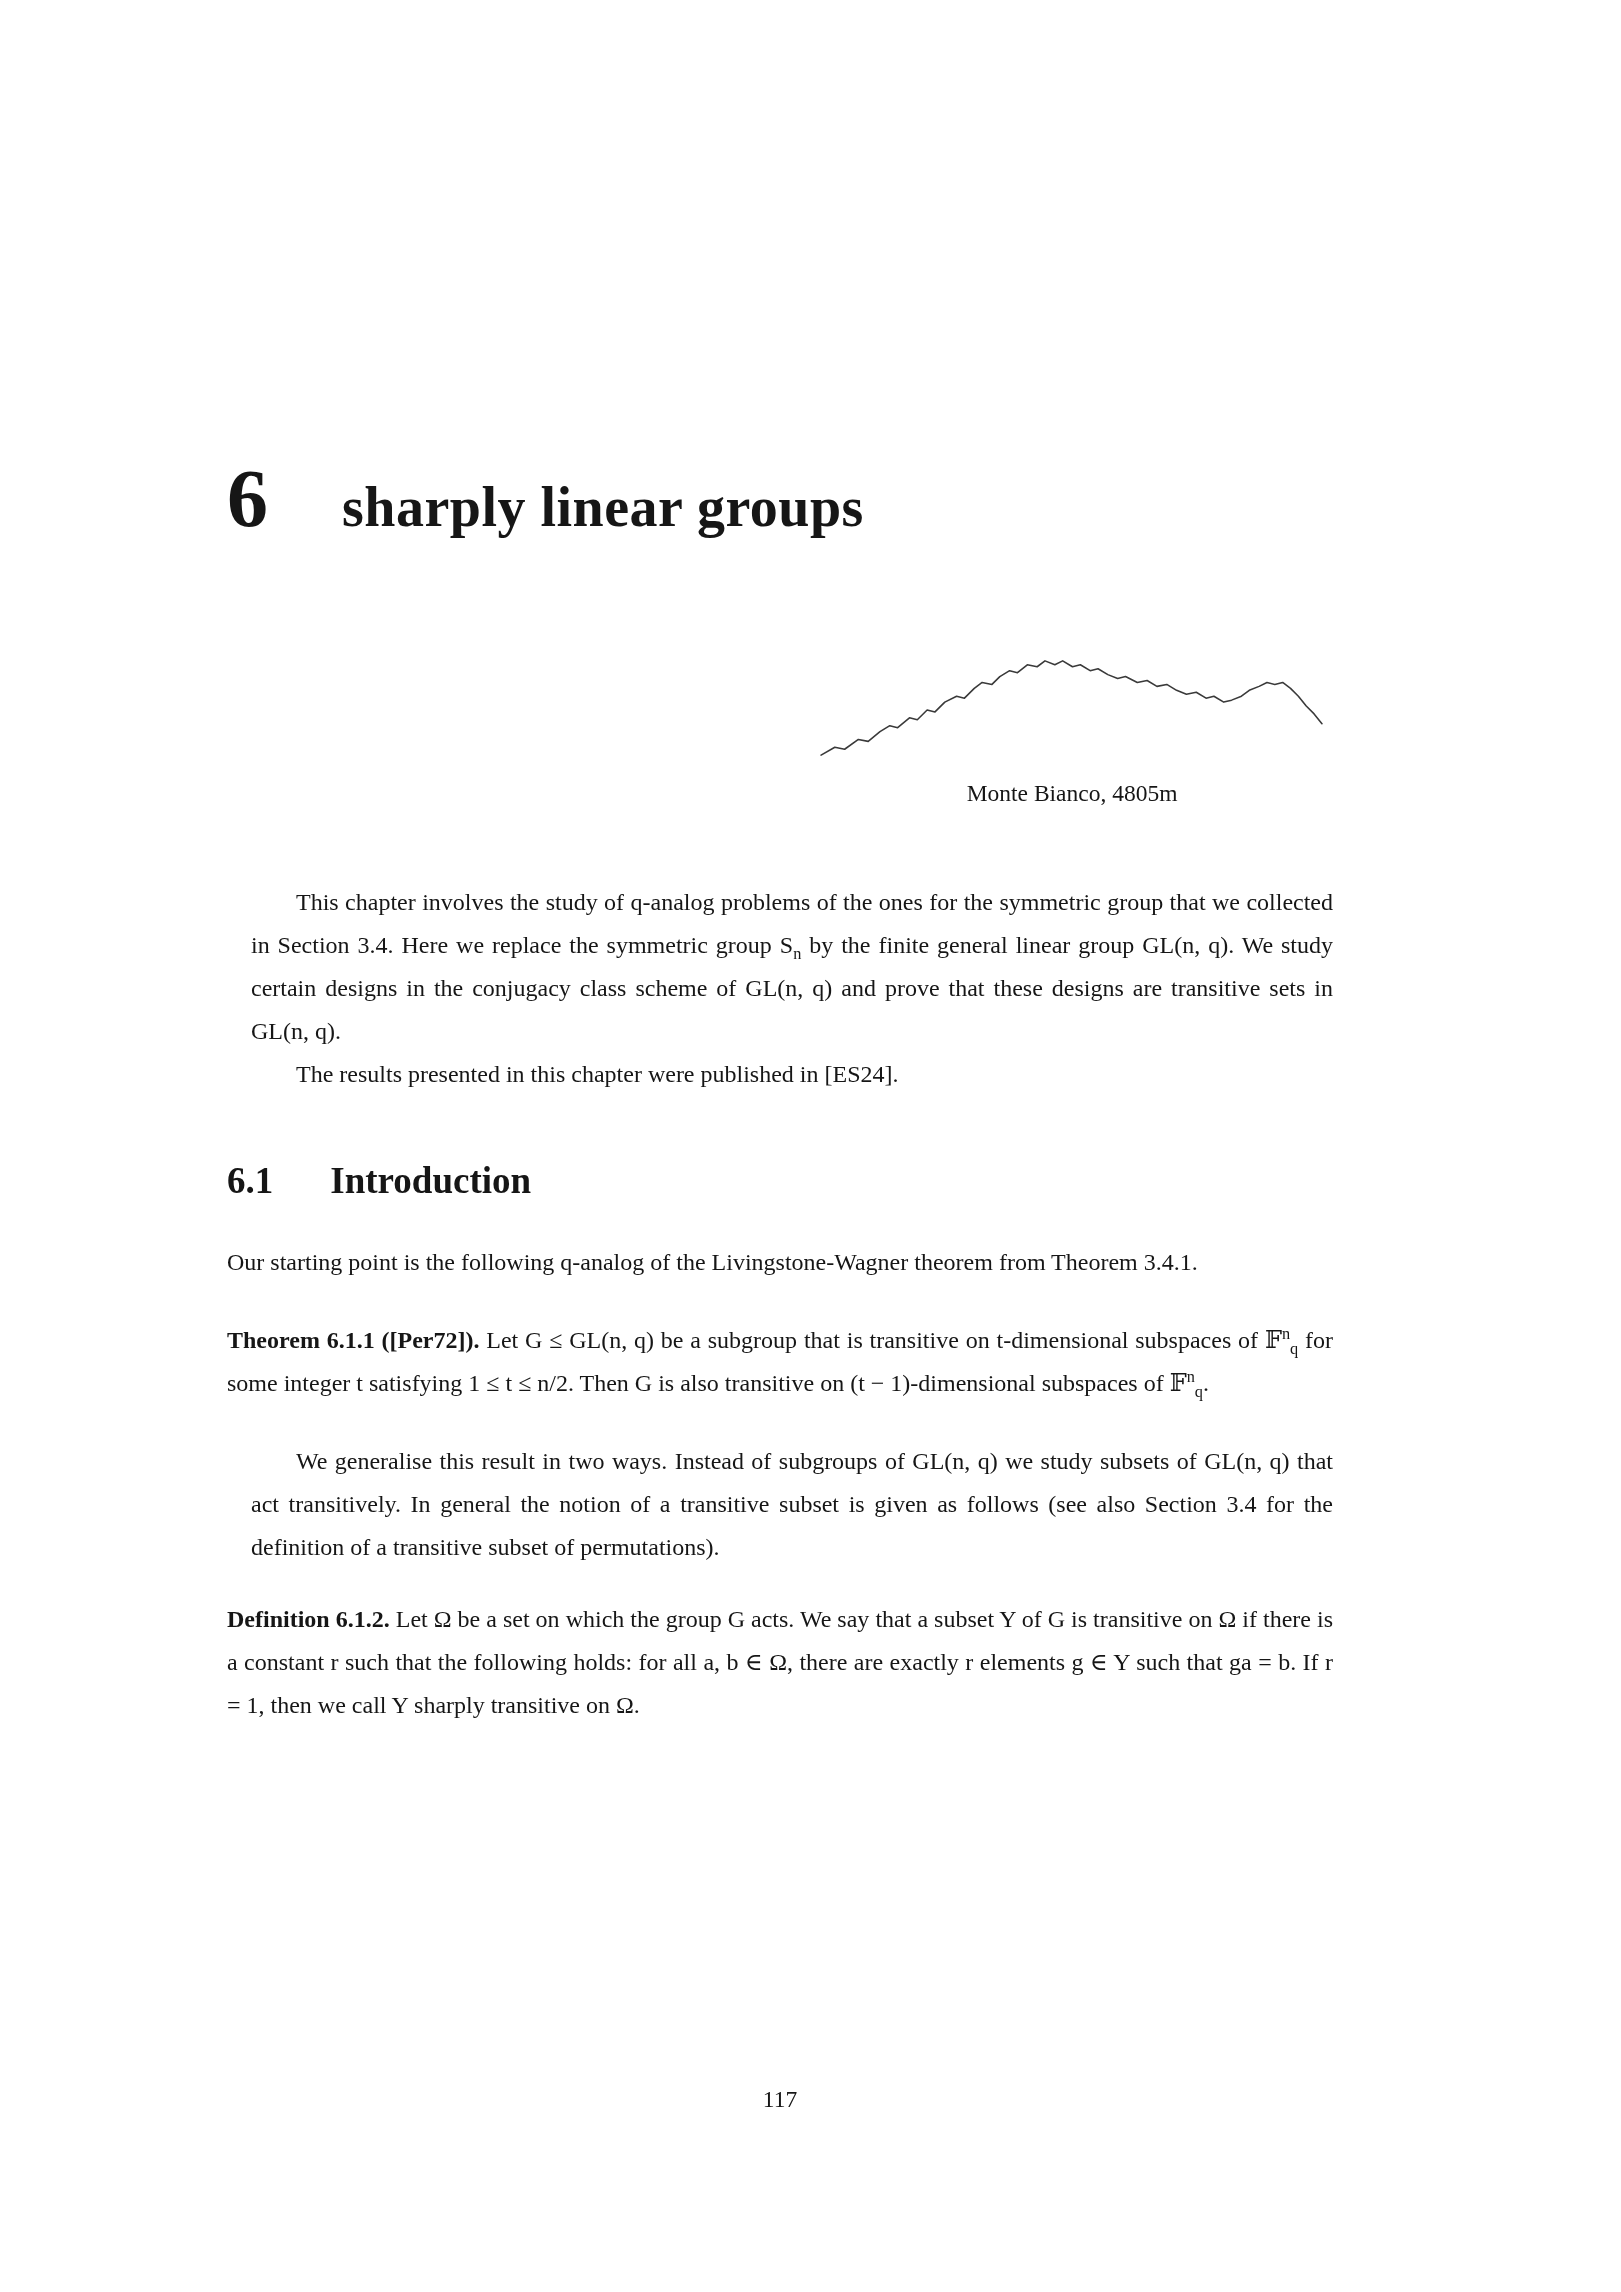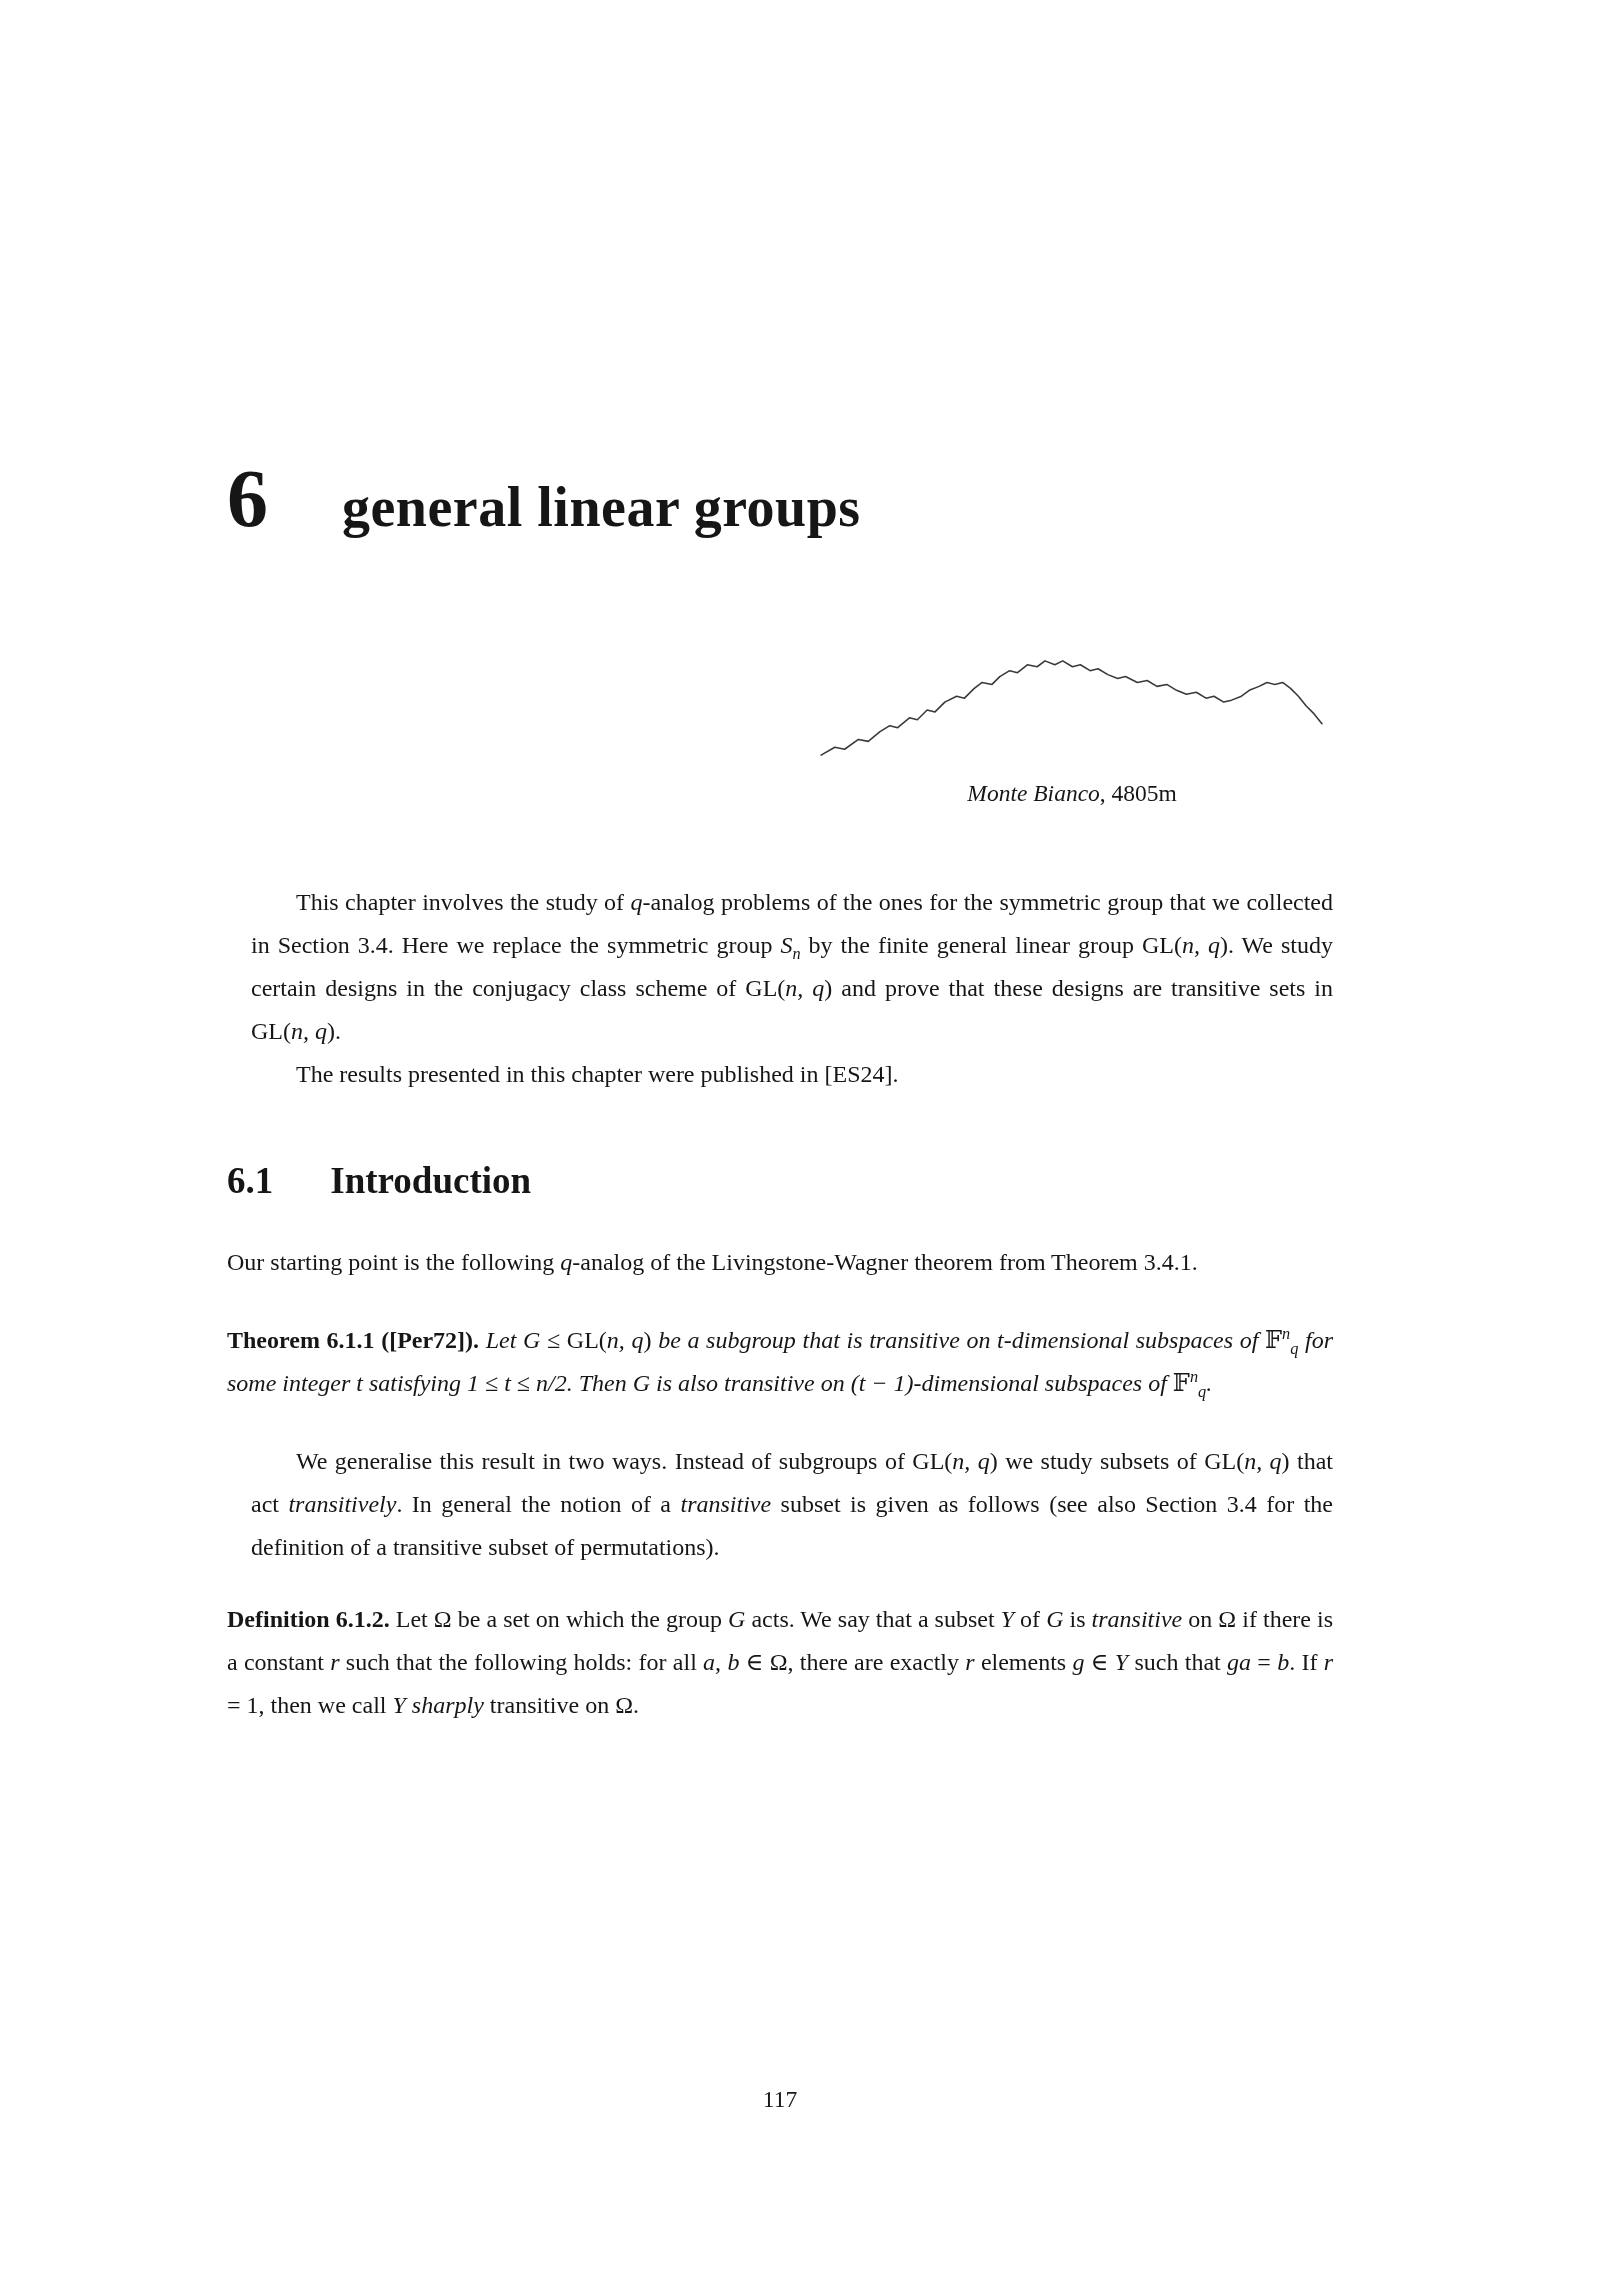--- a/index.html
+++ b/index.html
@@ -62,42 +62,42 @@
   .gap-top-sm { margin-top: 29px; }
   .gap-top-md { margin-top: 35px; }
   .section-heading {
     margin-top: 63px;
     margin-bottom: 39px;
     font-size: 37px;
     font-weight: bold;
   }
   .section-number { margin-right: 57px; }
   .b { font-weight: bold; }
-  .i { font-style: italic; }
+  .i { }
   .sup { vertical-align: super; font-size: 0.68em; line-height: 0; }
   .sub { vertical-align: sub; font-size: 0.68em; line-height: 0; }
   .pageno {
     position: absolute;
     left: 227px;
     top: 2086px;
     width: 1106px;
     text-align: center;
     font-size: 23.5px;
   }
 </style>
 </head>
 <body>
 
 <div class="page">
   <div class="content">
 
     <div class="chapter-heading">
       <span class="chapter-number">6</span>
       <div class="chapter-title">
-        <div>general linear groups</div>
+        <div>sharply linear groups</div>
       </div>
     </div>
 
     <div class="figure">
       <div class="fig-inner">
         <svg width="510" height="110" viewBox="0 0 515 112">
           <polyline fill="none" stroke="#3a3a3a" stroke-width="1.6" stroke-linejoin="round" stroke-linecap="round" points="2,104 16,96 26,98 40,88 50,90 62,80 72,74 80,76 92,66 100,68 110,58 118,60 128,50 140,44 148,46 158,36 166,30 176,32 184,24 194,18 202,20 212,12 222,14 230,8 240,12 248,8 258,14 266,12 276,18 284,16 294,22 304,26 312,24 324,30 334,28 344,34 354,32 364,38 374,42 384,40 394,46 402,44 412,50 420,48 430,44 438,38 448,34 456,30 464,32 472,30 480,36 488,44 496,54 504,62 512,72"></polyline>
         </svg>
         <div class="caption">
           <span class="i">Monte Bianco</span><span>, 4805m</span>

